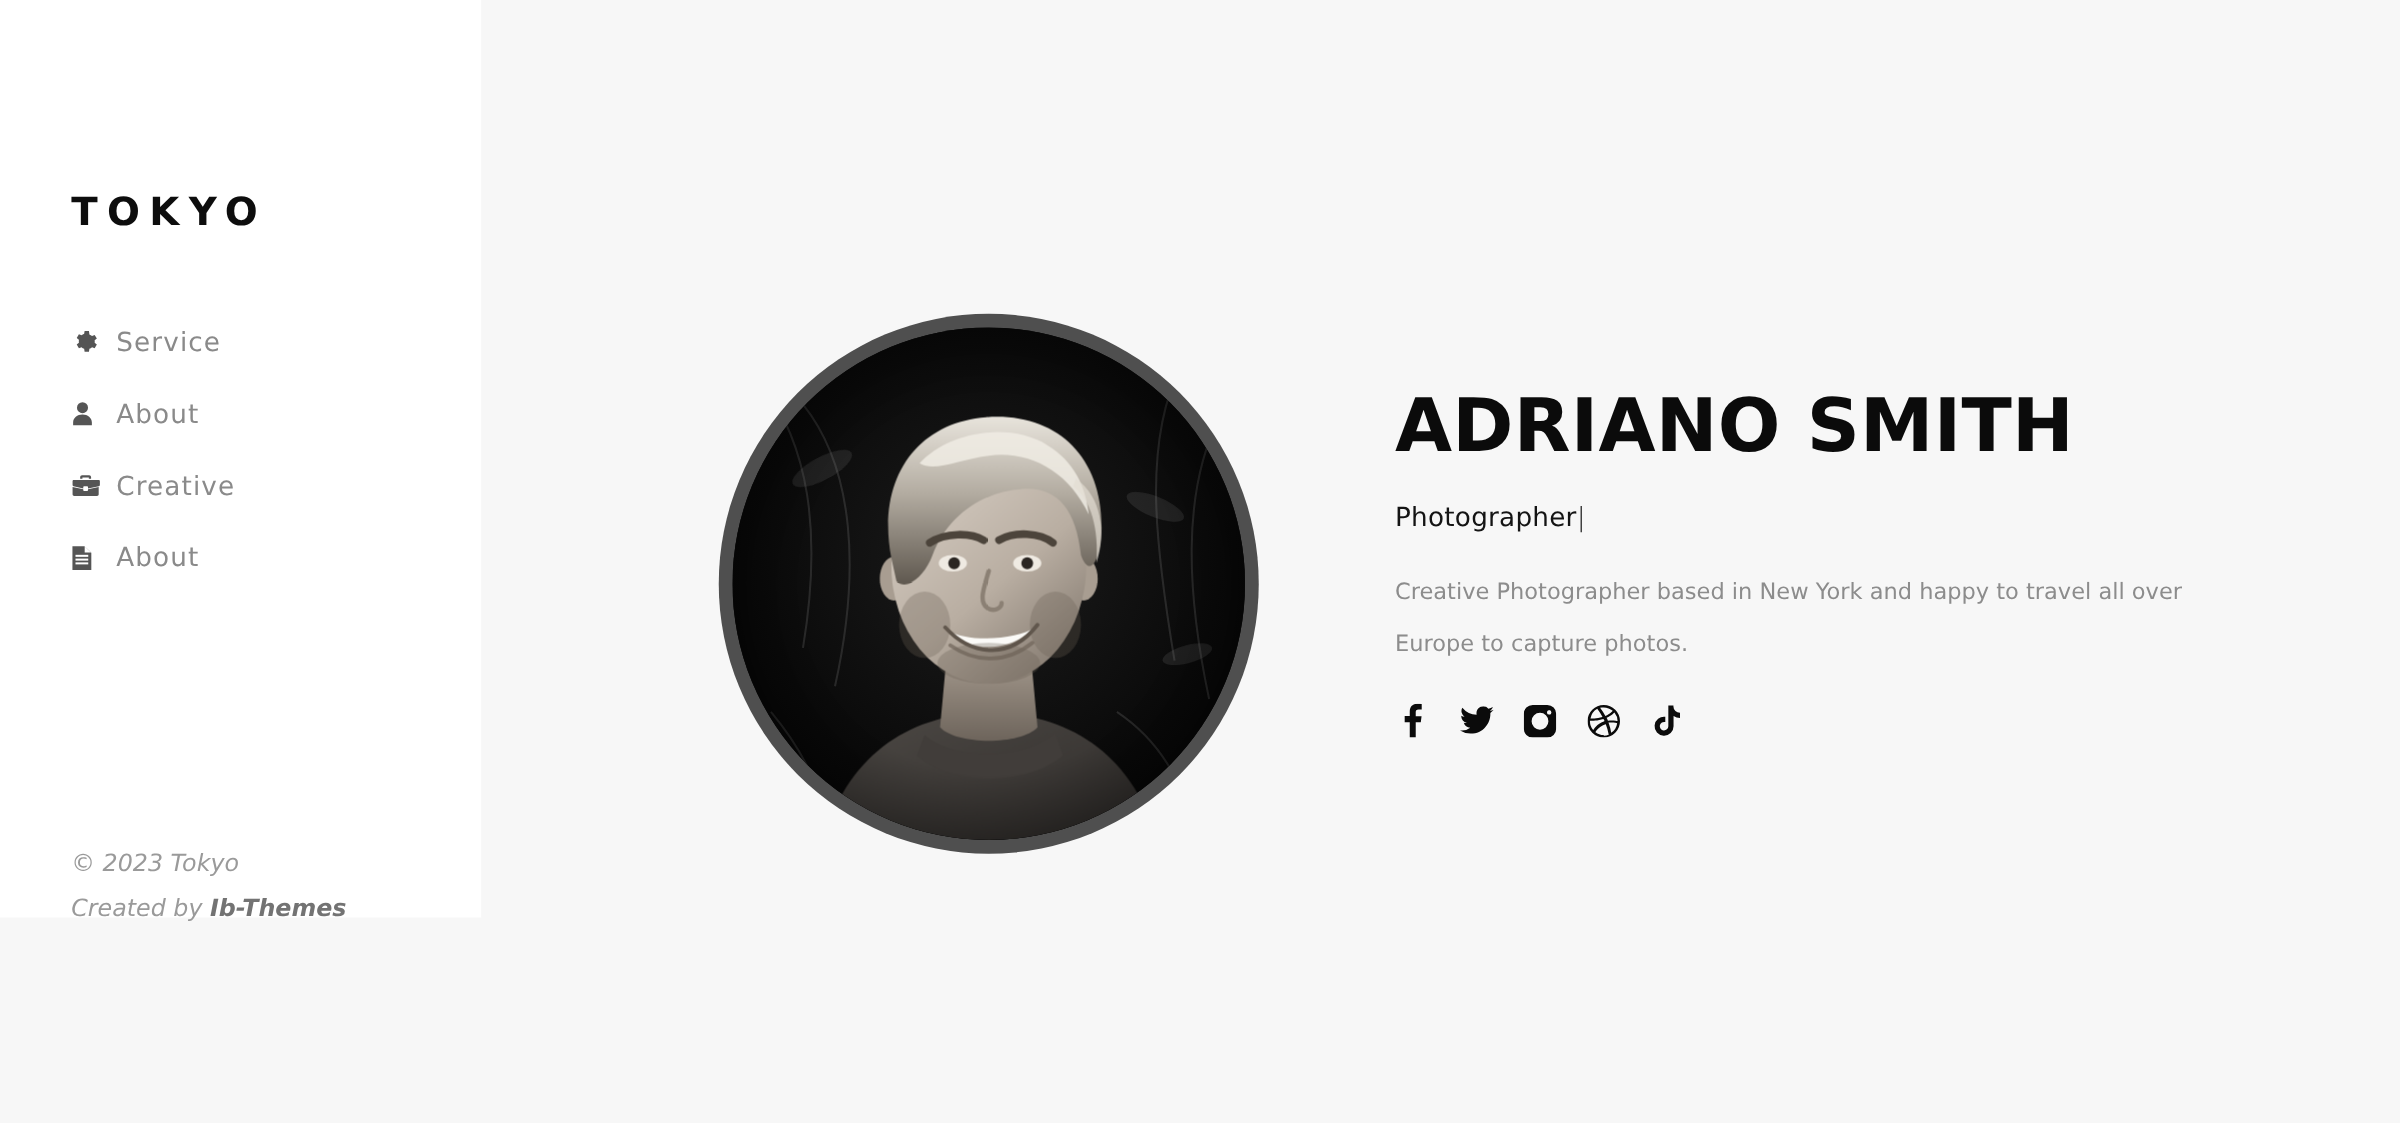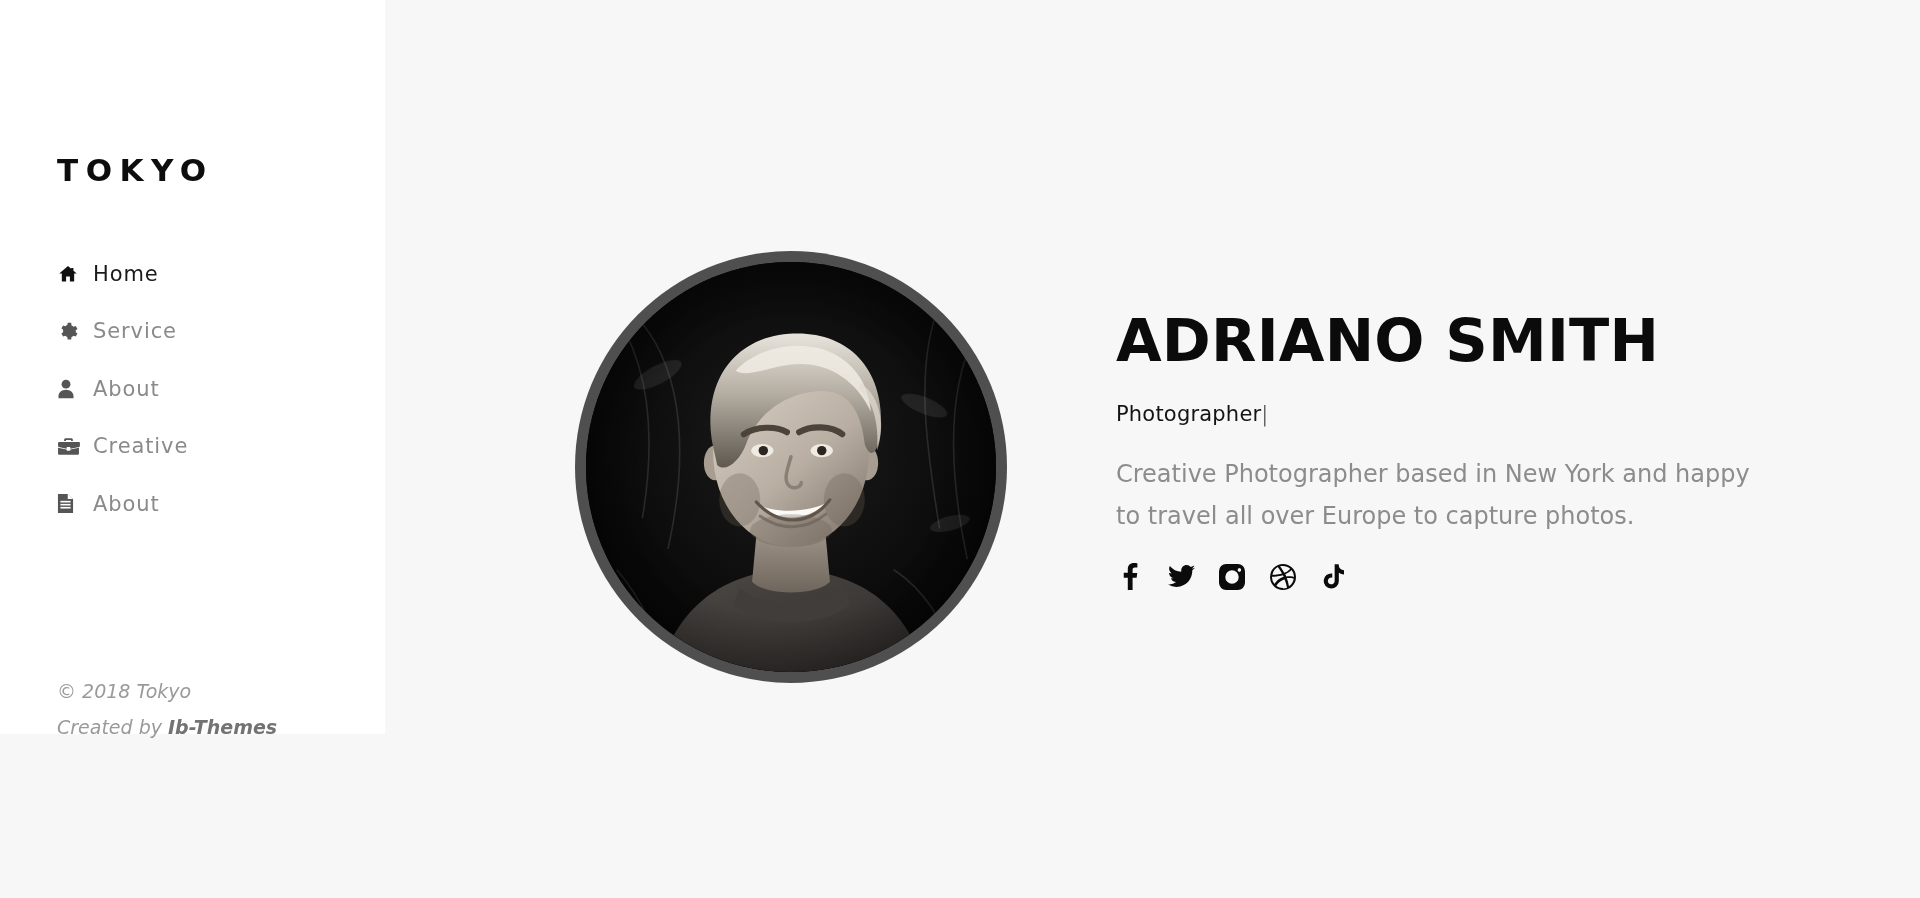--- a/index.html
+++ b/index.html
@@ -146,21 +146,21 @@
     font-family: "DejaVu Sans", sans-serif;
     letter-spacing: 0.2px;
     white-space: nowrap;
   }
   .hero-role .caret {
     font-weight: 300;
     color: #141414;
   }
   .hero-desc {
     margin-top: 27px;
-    font-size: 24px;
+    font-size: 18px;
     line-height: 42px;
     color: #8c8c8c;
     font-family: "DejaVu Sans", sans-serif;
     max-width: 660px;
   }
   .socials {
     margin-top: 26px;
     display: flex;
     align-items: center;
     gap: 23px;
@@ -179,28 +179,20 @@
 <body>
 
 <div class="page">
 
   <aside class="sidebar">
 
     <div class="brand">TOKYO</div>
 
     <nav class="nav">
 
-      <a class="nav-item active">
-        <span class="nav-icon">
-          <svg width="22" height="20" viewBox="0 0 24 24">
-              <path d="M12 2.5 1.5 11.3h3.1V21h5.1v-6.1h4.6V21h5.1v-9.7h3.1L12 2.5zm3.9 2.2v2l2.6 2.2V4.7h-2.6z"></path>
-            </svg>
-        </span>
-        <span class="nav-label">Home</span>
-      </a>
 
       <a class="nav-item">
         <span class="nav-icon">
           <svg width="21" height="21" viewBox="0 0 24 24">
               <path d="M12 8.3a3.7 3.7 0 1 0 0 7.4 3.7 3.7 0 0 0 0-7.4zm9.4 5.1.1-1.4-.1-1.4 2-1.6-2-3.4-2.4 1a7.8 7.8 0 0 0-2.4-1.4L16.2 2h-4l-.4 2.6c-.9.3-1.7.8-2.4 1.4l-2.4-1-2 3.4 2 1.6-.1 1.4.1 1.4-2 1.6 2 3.4 2.4-1c.7.6 1.5 1.1 2.4 1.4l.4 2.8h4l.4-2.8c.9-.3 1.7-.8 2.4-1.4l2.4 1 2-3.4-2-1.6z"></path>
             </svg>
         </span>
         <span class="nav-label">Service</span>
       </a>
 
@@ -235,21 +227,21 @@
               <rect x="3.6" y="14.6" width="10.8" height="1.7" fill="#fff"></rect>
             </svg>
         </span>
         <span class="nav-label">About</span>
       </a>
 
 
     </nav>
 
     <div class="footer">
-      <div class="footer-line">© 2018 Tokyo</div>
+      <div class="footer-line">© 2023 Tokyo</div>
       <div class="footer-line"><span>Created by </span><b>Ib-Themes</b></div>
     </div>
 
   </aside>
 
   <main class="main">
     <section class="hero">
 
       <div class="portrait-wrap">
         <div class="portrait">

